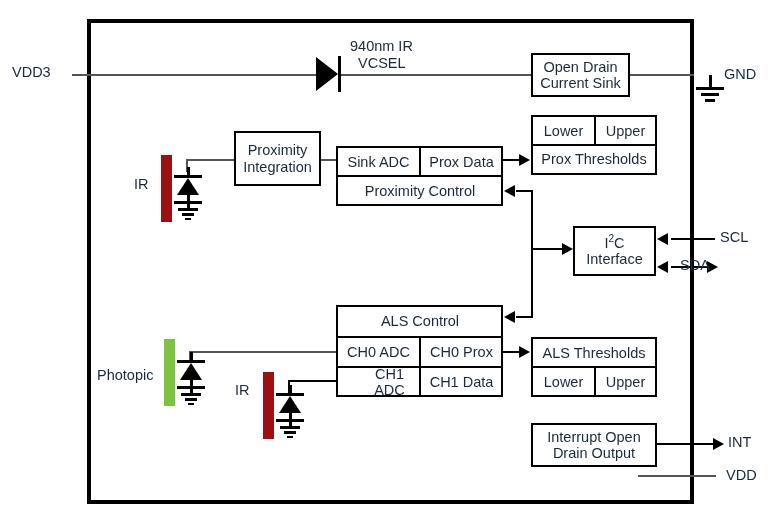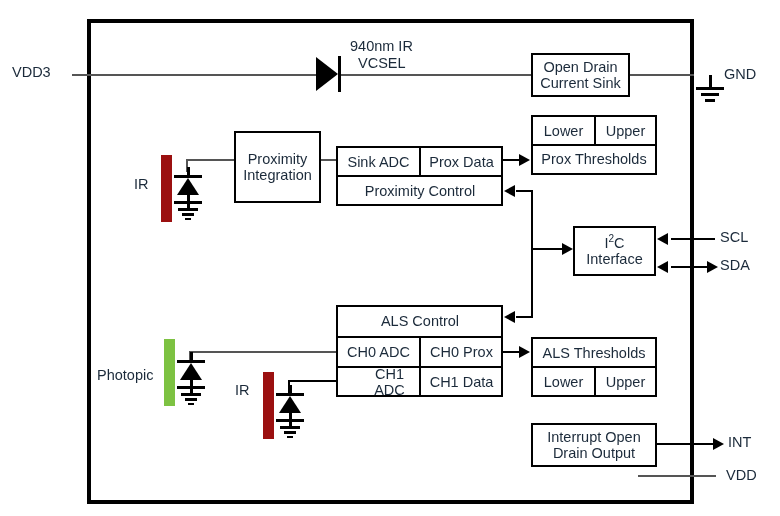--- a/index.html
+++ b/index.html
@@ -131,21 +131,21 @@
     <div class="stem-d"></div>
       <div class="gndbar"></div>
       <div class="gstem"></div>
     <div class="g1"></div>
       <div class="g2"></div>
       <div class="g3"></div>
   </div>
   <div class="thinv" style="left:186px;top:160px;height:12px;"></div>
   <div class="thinh" style="left:186px;top:159px;width:50px;"></div>
 
-  <div class="box two-line" style="left:234px;top:131px;width:87px;height:72px;">
+  <div class="box two-line" style="left:234px;top:131px;width:87px;height:55px;">
     <span>Proximity</span>
     <span>Integration</span>
   </div>
   <div class="thinh" style="left:320px;top:159px;width:17px;"></div>
 
   <div class="grp" style="left:336px;top:146px;width:167px;height:60px;"></div>
   <div class="vline" style="left:419px;top:148px;width:2px;height:28px;"></div>
   <div class="hline" style="left:338px;top:175px;width:164px;height:2px;"></div>
   <div class="cell" style="left:338px;top:148px;width:81px;height:27px;">Sink ADC</div>
   <div class="cell" style="left:421px;top:148px;width:81px;height:27px;border-radius:7px;">Prox Data</div>
@@ -177,21 +177,21 @@
     <span>Interface</span>
   </div>
 
   <div class="wire" style="left:671px;top:238px;width:44px;height:2px;"></div>
   <div class="arr arr-l" style="left:657px;top:233px;"></div>
   <div class="lbl" style="left:720px;top:229px;">SCL</div>
 
   <div class="wire" style="left:671px;top:266px;width:38px;height:2px;"></div>
   <div class="arr arr-l" style="left:657px;top:261px;"></div>
   <div class="arr arr-r" style="left:707px;top:261px;"></div>
-  <div class="lbl" style="left:720px;top:257px;">SDA</div>
+  <div class="lbl" style="left:680px;top:257px;">SDA</div>
 
   <div class="filt green" style="left:164px;top:339px;width:11px;height:67px;"></div>
   <div class="lbl" style="left:97px;top:367px;">Photopic</div>
   <div class="pd" style="left:177px;top:360px;">
     <div class="stem-u"></div>
       <div class="cath"></div>
       <div class="tri"></div>
     <div class="stem-d"></div>
       <div class="gndbar"></div>
       <div class="gstem"></div>

